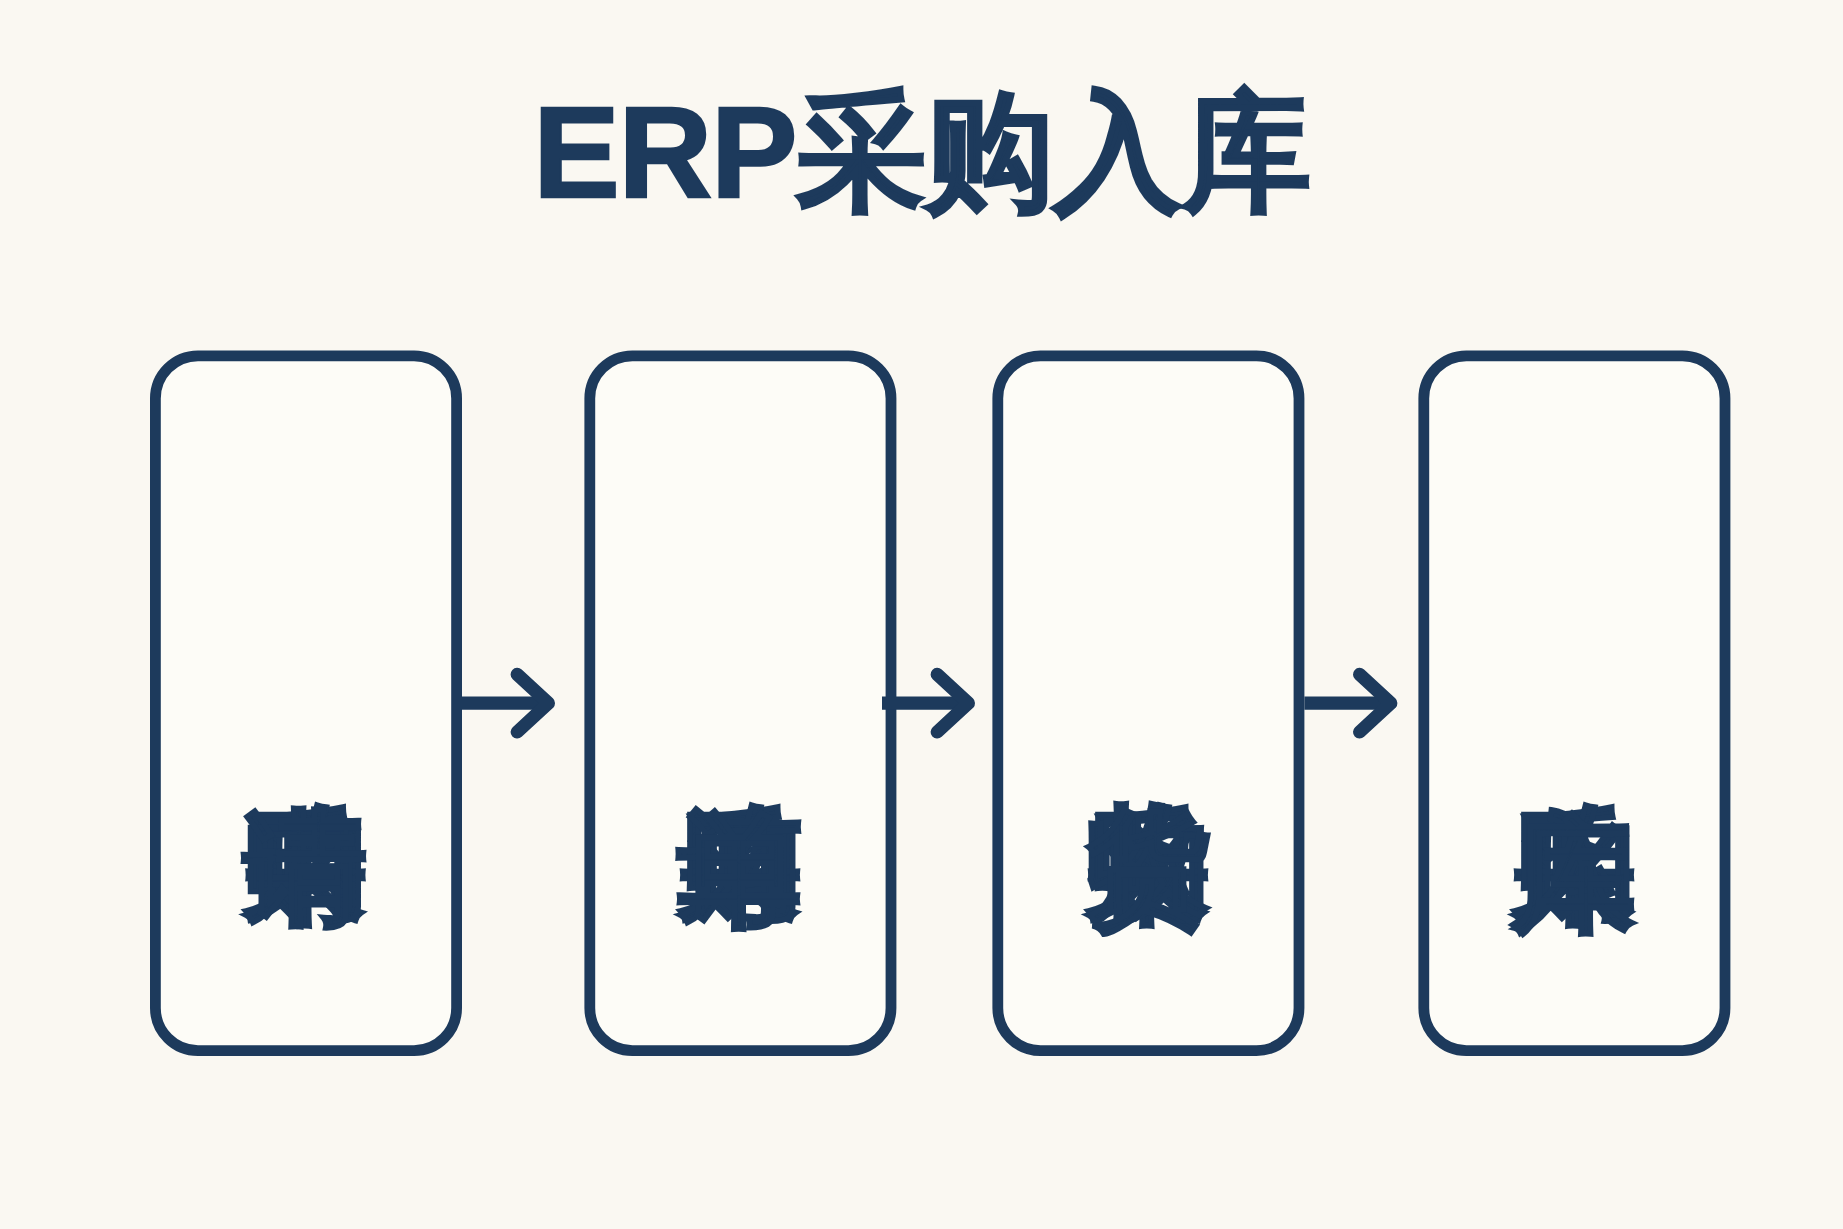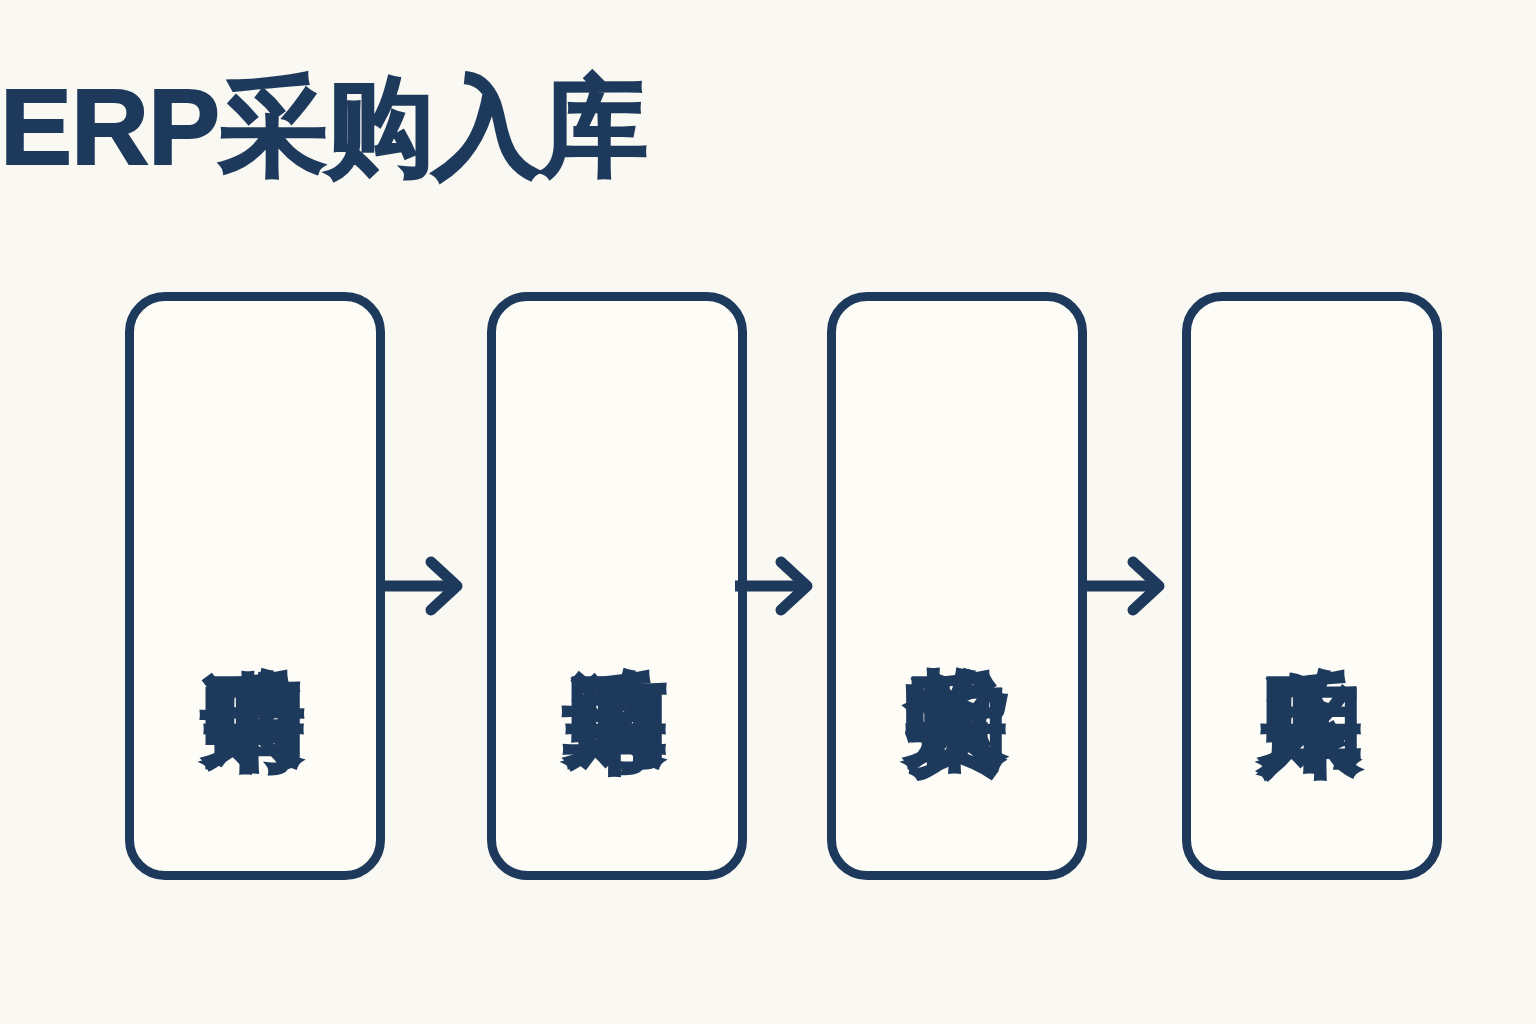--- a/index.html
+++ b/index.html
@@ -20,21 +20,21 @@
     height: 1024px;
     background: #faf8f2;
   }
 
   
   .diagram-title {
     position: absolute;
     left: 0;
     top: 62px;
     width: 1536px;
-    text-align: left;
+    text-align: center;
     font-size: 108px;
     line-height: 130px;
     font-weight: 900;
     letter-spacing: -1px;
     color: #1d3a5c;
     -webkit-text-stroke: 2px #1d3a5c;
     white-space: nowrap;
   }
 
   

